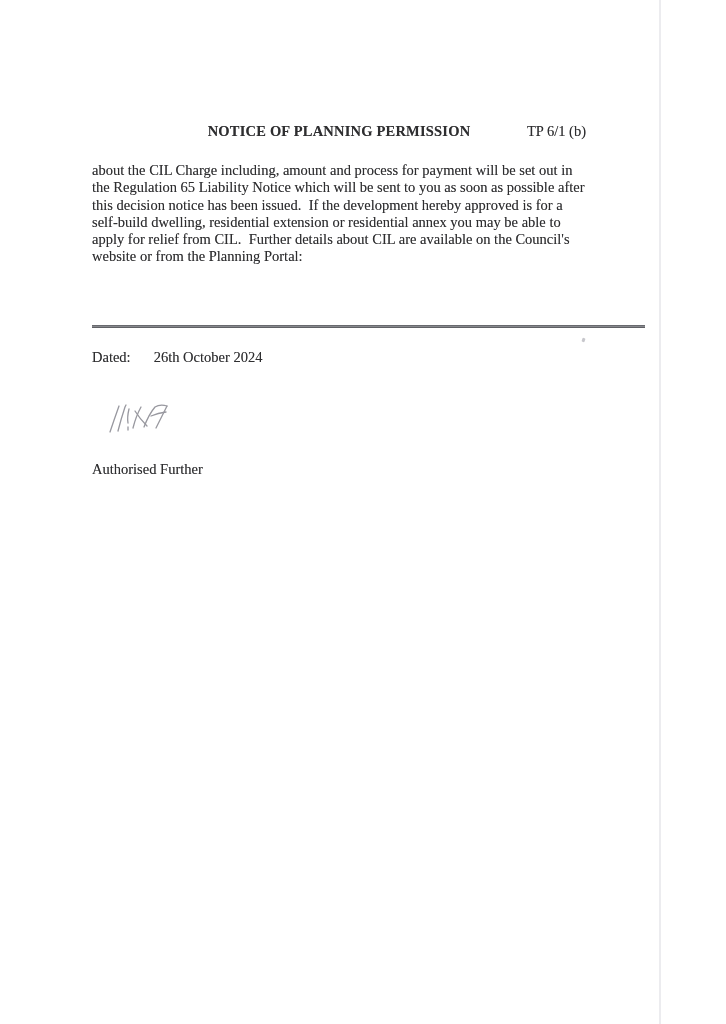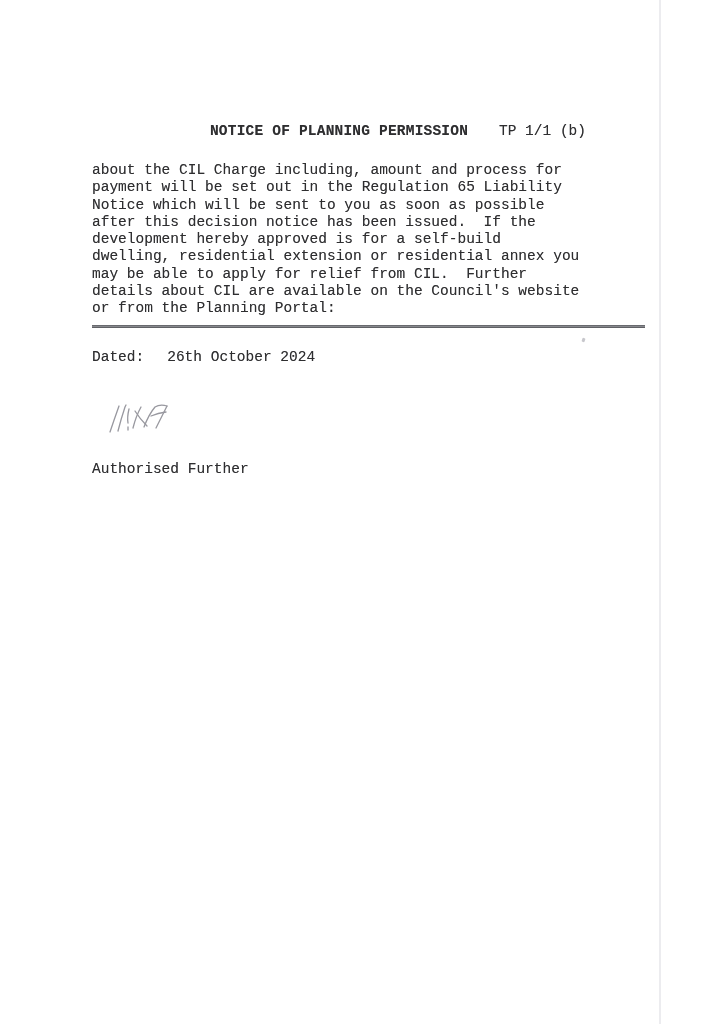--- a/index.html
+++ b/index.html
@@ -8,21 +8,21 @@
     --paper:#ffffff;
     --signature-ink:#8d8d95;
     --scan-edge:#ececef;
   }
   html,body{margin:0;padding:0;background:#fff;}
   .page{
     position:relative;
     width:664px;height:1024px;
     background:var(--paper);
     overflow:hidden;
-    font-family:Liberation Mono, monospace;
+    font-family:Liberation Serif, serif;
     color:var(--ink);
     text-shadow:0 0 .5px rgba(46,46,48,.45);
   }
   .scan-edge{
     position:absolute;top:0;right:3px;width:2px;height:100%;
     background:var(--scan-edge);
   }
   .header-row{
     position:absolute;left:92px;right:78px;top:123px;height:18px;
   }
@@ -69,21 +69,21 @@
 </style>
 </head>
 <body>
 
 <div class="page">
 
   <div class="scan-edge"></div>
 
   <div class="header-row">
     <div class="doc-title">NOTICE OF PLANNING PERMISSION</div>
-    <span class="form-ref">TP 1/1 (b)</span>
+    <span class="form-ref">TP 6/1 (b)</span>
   </div>
 
   <div class="body-block">
     <div class="paragraph">about the CIL Charge including, amount and process for payment will be set out in the Regulation 65 Liability Notice which will be sent to you as soon as possible after this decision notice has been issued.  If the development hereby approved is for a self-build dwelling, residential extension or residential annex you may be able to apply for relief from CIL.  Further details about CIL are available on the Council's website or from the Planning Portal:</div>
   </div>
 
   <div class="divider-rule"></div>
   <div class="ink-speck"></div>
 
   <div class="dated-row">

